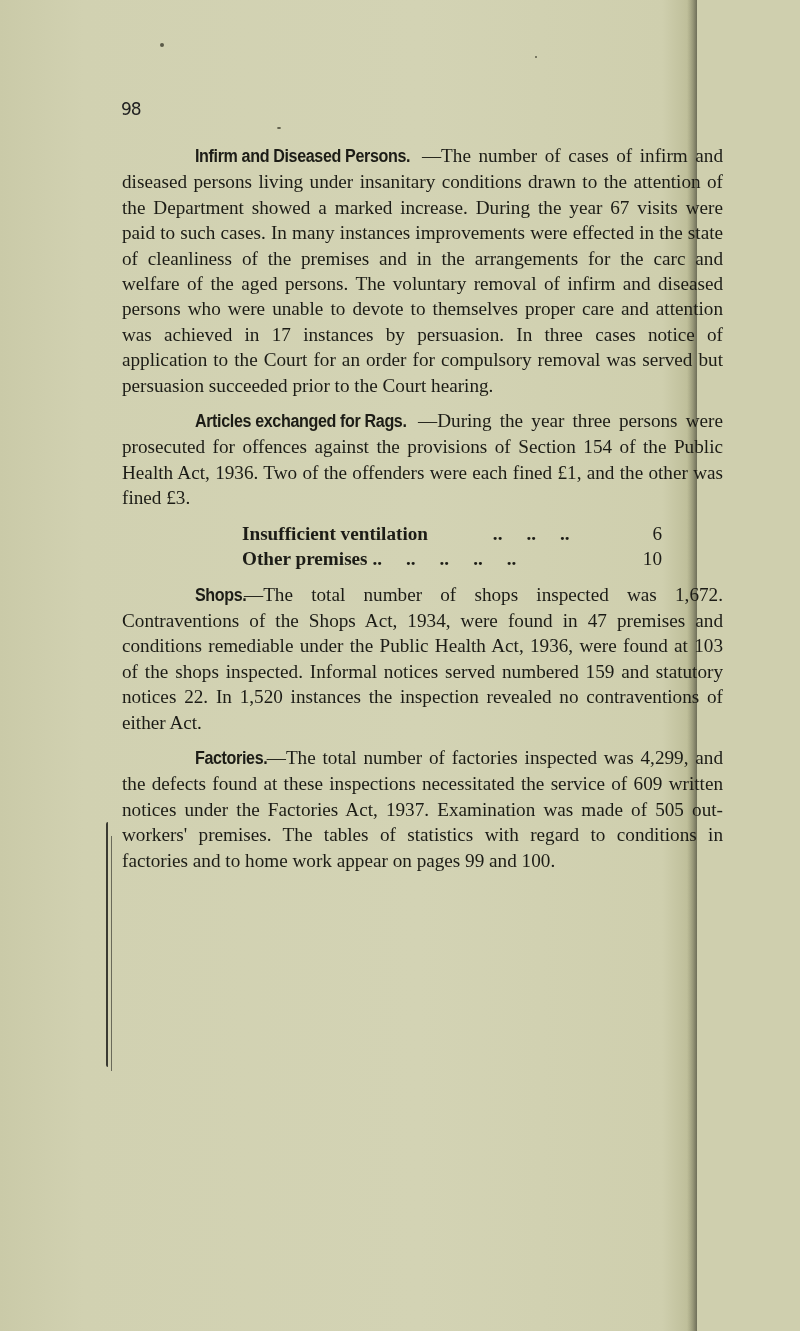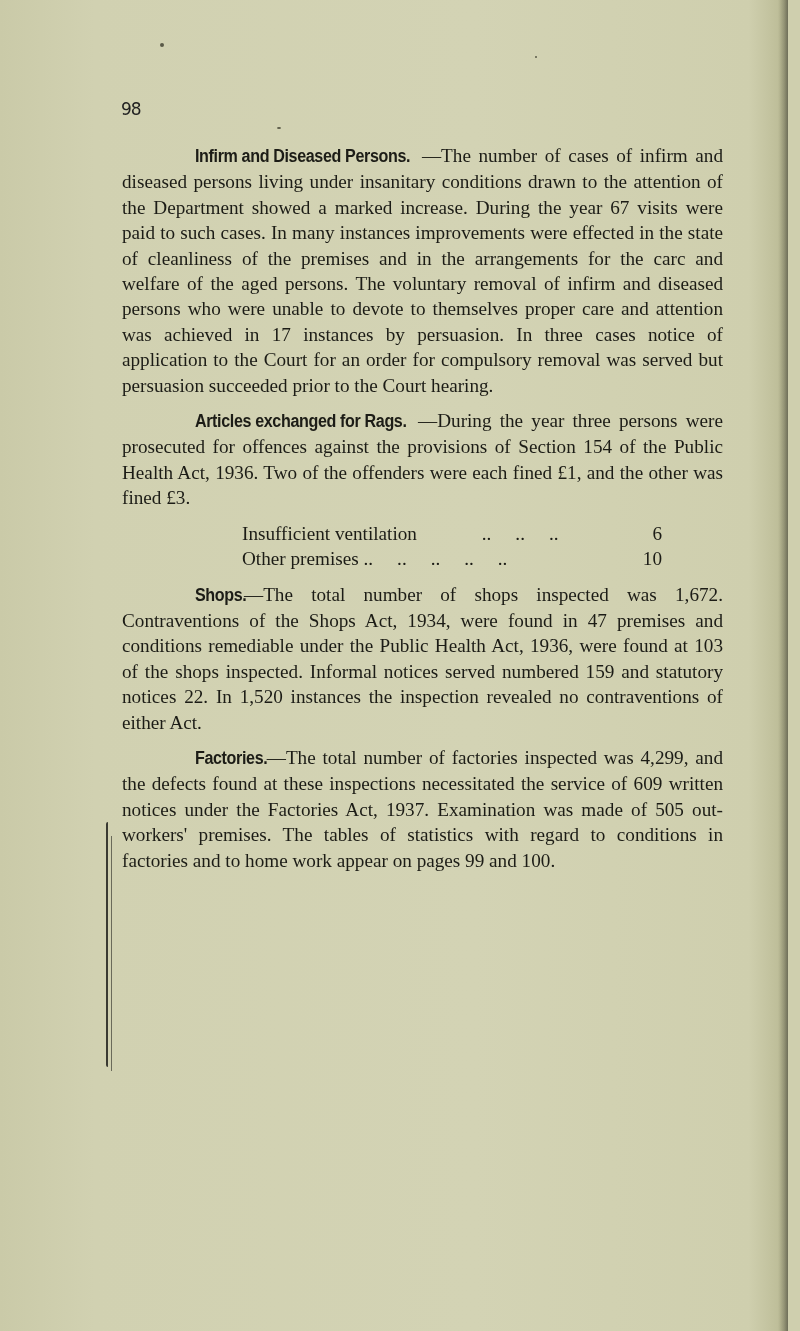--- a/index.html
+++ b/index.html
@@ -12,21 +12,21 @@
       background: #cfcfae;
       position: relative;
       overflow: hidden;
       font-family: "Liberation Serif", "DejaVu Serif", serif;
       color: #1c1c16;
     }
     .page {
       position: absolute;
       left: 0;
       top: 0;
-      width: 788px;
+      width: 697px;
       height: 1331px;
       background: linear-gradient(to right, #cacaa8 0%, #d1d1b1 12%, #d3d3b4 60%, #cfcfae 95%, #bdbd98 99%, #a9a98a 100%);
     }
     .edge-shadow {
       position: absolute;
       right: 0;
       top: 0;
       width: 10px;
       height: 1331px;
       background: linear-gradient(to right, rgba(0,0,0,0) 0%, rgba(60,60,40,0.25) 60%, rgba(40,40,30,0.45) 100%);
@@ -67,20 +67,21 @@
       margin: 0 0 10px 0;
       padding-left: 120px;
       width: 420px;
     }
     .row {
       display: flex;
       align-items: baseline;
     }
     .row .label {
       flex: 1;
+      font-weight: bold;
     }
     .row .label.indent {
       padding-left: 38px;
     }
     .row .value {
       width: 30px;
       text-align: right;
     }
     .margin-mark {
       position: absolute;

